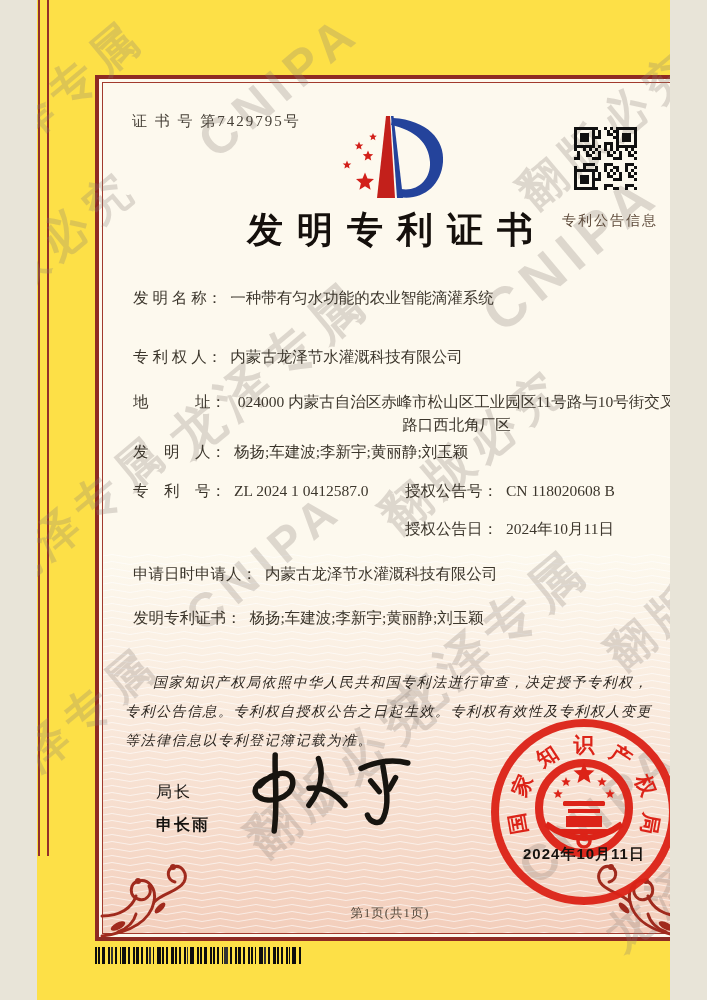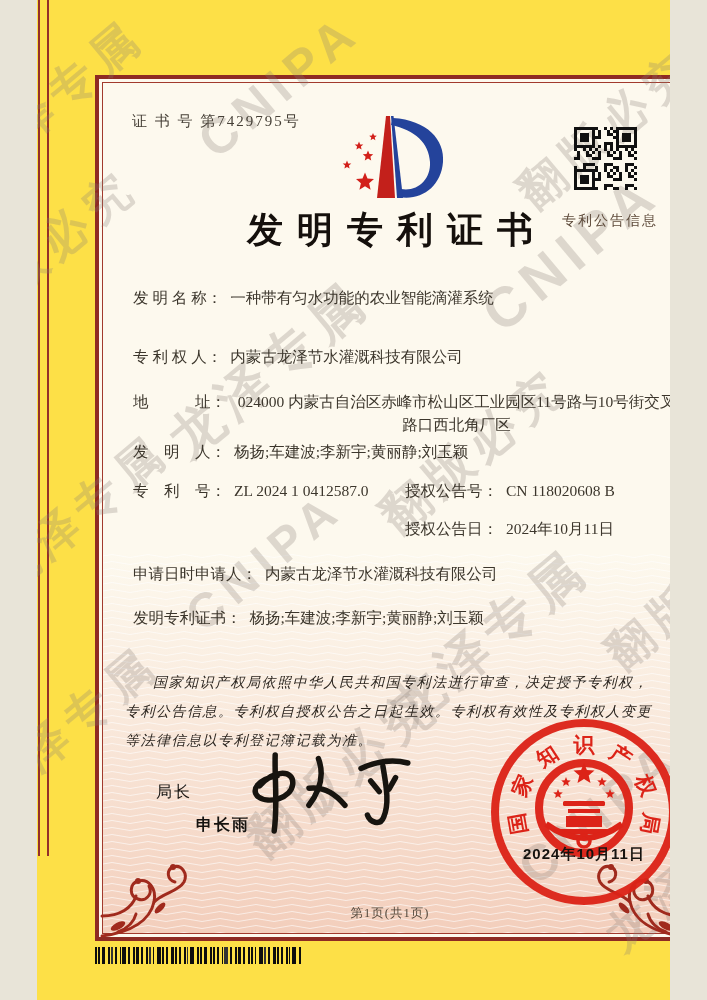--- a/index.html
+++ b/index.html
@@ -31,21 +31,21 @@
   .row{position:absolute;z-index:3;left:96px;display:flex;font-size:15.5px;line-height:23px;color:#3c362c;}
   .flabel{white-space:pre;flex:none;}
   .fvalue{margin-left:8px;text-align:center;}
   #row-addr .fvalue{width:445px;}
   .row2{left:368px;}
   #paragraph{left:88px;top:668px;width:537px;font-size:14px;line-height:29px;color:#2c2620;
     font-style:italic;text-indent:2em;letter-spacing:1.5px;}
   #signer-title{left:119px;top:782px;font-size:16px;font-weight:400;color:#151310;
     font-family:"Liberation Sans",sans-serif;letter-spacing:2px;}
   #signer-name{left:119px;top:815px;font-size:16px;font-weight:700;color:#151310;
-    font-family:"Liberation Sans",sans-serif;letter-spacing:2px;margin-left:40px;}
+    font-family:"Liberation Sans",sans-serif;letter-spacing:2px;}
   #signature{left:195px;top:738px;z-index:3;}
   
   #seal{position:absolute;left:447px;top:712px;width:200px;height:200px;z-index:4;}
   #seal svg{position:absolute;left:0;top:0;}
   .seal-ch{position:absolute;left:100px;top:100px;font-size:21px;font-weight:700;color:#dc2318;
     font-family:"Liberation Serif",serif;}
   #seal-date{left:467px;top:845px;width:160px;text-align:center;font-size:15px;font-weight:700;
     color:#16130f;z-index:5;font-family:"Liberation Sans",sans-serif;letter-spacing:1px;}
   #footer-page{left:58px;top:905px;width:590px;text-align:center;font-size:12.5px;color:#544a3e;
     letter-spacing:1px;}

